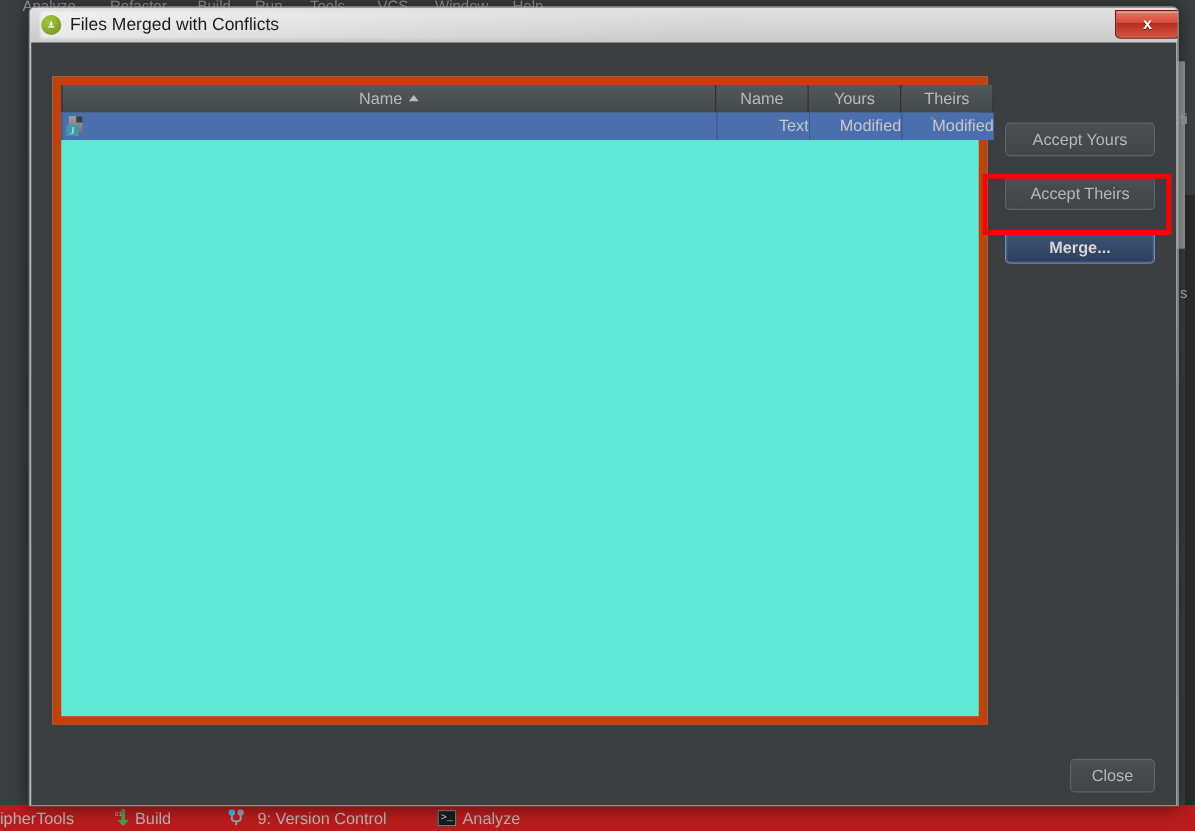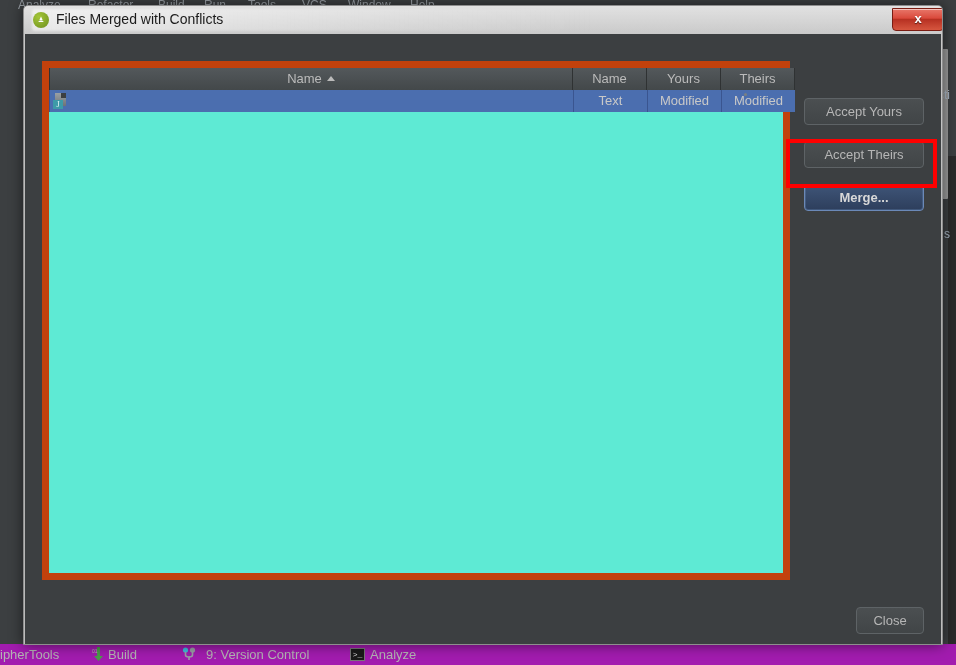--- a/index.html
+++ b/index.html
@@ -60,21 +60,21 @@
   .ide-scroll-track{
     position:absolute;right:8px;top:30px;width:9px;height:600px;background:#3c3f41;
   }
   .ide-scroll-thumb{
     position:absolute;right:8px;top:35px;width:9px;height:150px;
     background:#9b9b9b;border-radius:1px;
   }
 
   .ide-statusbar{
     position:absolute;left:0;bottom:0;width:956px;height:21px;
-    background:#a21caf;
+    background:#b91c1c;
   }
   .sb-item{
     position:absolute;bottom:3px;color:#b4b4b4;font-size:13px;white-space:nowrap;
   }
   .sb-ico-build{
     position:absolute;bottom:4px;width:13px;height:14px;
   }
   .sb-ico-vcs{position:absolute;bottom:4px;width:15px;height:14px;}
   .sb-ico-term{
     position:absolute;bottom:4px;width:15px;height:13px;background:#1a1a1a;
@@ -157,21 +157,21 @@
   .tbl-row{
     position:absolute;left:0;top:22px;width:746px;height:22px;
     cursor:default;
   }
   .cell{
     position:absolute;top:0;height:22px;line-height:21px;
     font-size:13px;color:#c8c8c8;box-sizing:border-box;
     background:#4b6eaf;overflow:hidden;white-space:nowrap;
   }
   .cell.name{padding-left:25px;border-left:1px solid #3a5590;}
-  .cell.ctr{text-align:center;border-left:1px solid #3a5590;}
+  .cell.ctr{text-align:right;border-left:1px solid #3a5590;}
   .java-icon{
     position:absolute;left:3px;top:3px;width:16px;height:16px;
   }
   .java-icon .page{
     position:absolute;left:2px;top:0;width:11px;height:13px;
     background:linear-gradient(to bottom,#9aa0a4,#6d7377);
   }
   .java-icon .fold{
     position:absolute;left:8px;top:0;width:5px;height:5px;
     background:#3c3f41;

